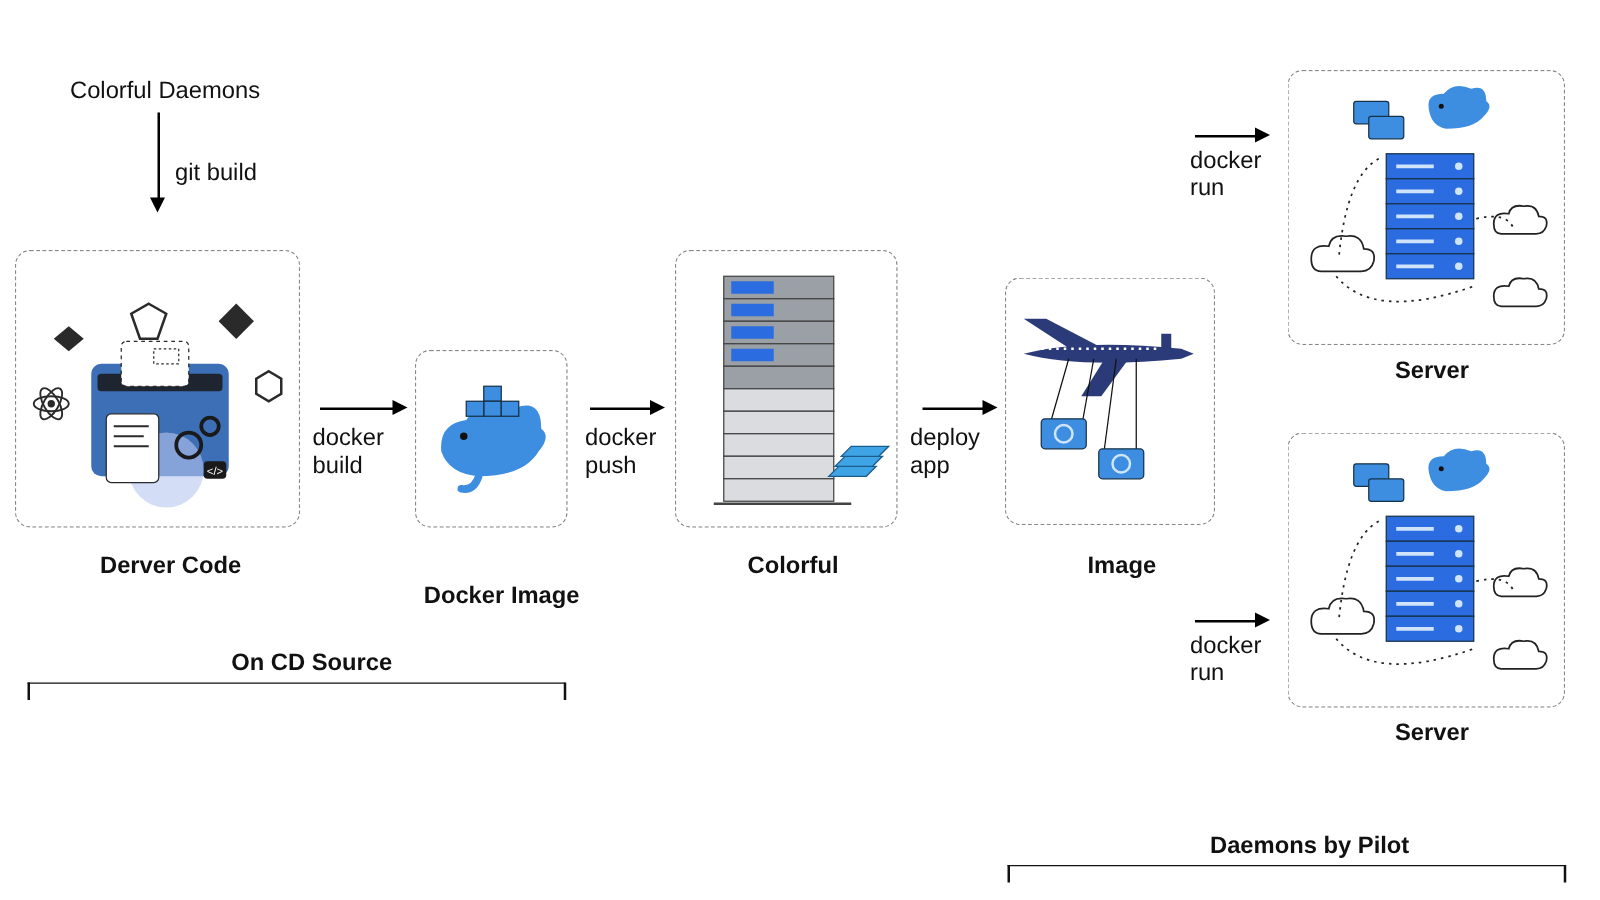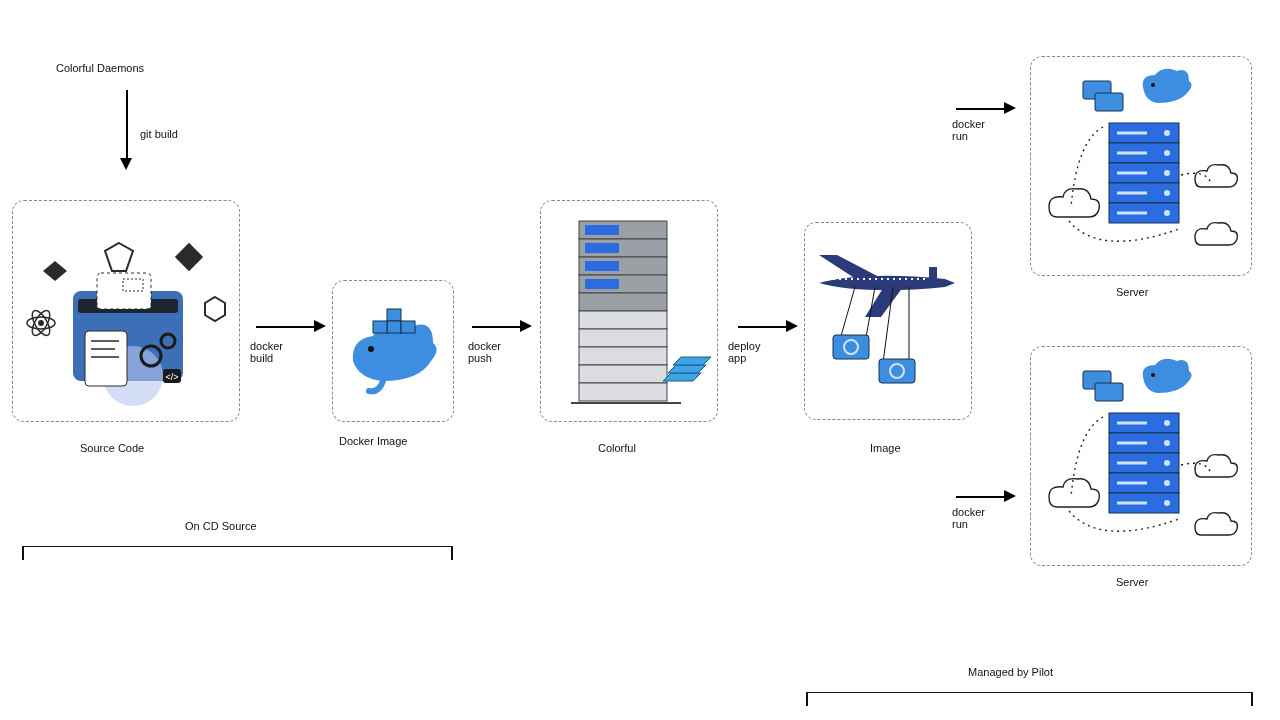--- a/index.html
+++ b/index.html
@@ -1,19 +1,19 @@
 <!DOCTYPE html>
 <html><head>
 <meta charset="utf-8">
 <style>
   html,body{margin:0;padding:0;width:1280px;height:720px;background:#fff;font-family:Arial,Helvetica,sans-serif;overflow:hidden}
   #canvas{position:relative;width:1280px;height:720px}
   .box{position:absolute;border:1.5px dashed #888;border-radius:12px;background:#fff}
-  .label{position:absolute;font-size:11px;color:#111;white-space:nowrap}
-  .label.bold{font-weight:400}
+  .label{position:absolute;font-size:19px;color:#111;white-space:nowrap}
+  .label.bold{font-weight:700}
   .arrow-line{position:absolute;background:#000;height:2px}
   .arrow-head{position:absolute;width:0;height:0;border-top:6px solid transparent;border-bottom:6px solid transparent;border-left:12px solid #000}
   .arrow-head.down{border-left:6px solid transparent;border-right:6px solid transparent;border-top:12px solid #000;border-bottom:none}
   .bracket-h{position:absolute;border-top:1.5px solid #111}
   .bracket-tick{position:absolute;width:1.5px;background:#111;height:14px}
   svg{position:absolute}
 </style>
 </head>
 <body>
 <div id="canvas">
@@ -53,39 +53,39 @@
       <ellipse rx="14" ry="6"></ellipse>
           <ellipse rx="14" ry="6" transform="rotate(60)"></ellipse>
           <ellipse rx="14" ry="6" transform="rotate(-60)"></ellipse>
       <circle r="2.2" fill="#2a2a2a"></circle>
     </g>
 
     <rect x="150" y="168" width="18" height="14" rx="3" fill="#1a1a1a"></rect>
     <text x="159" y="179" font-size="9" fill="#fff" text-anchor="middle">&lt;/&gt;</text>
   </svg>
 </div>
-<div class="label bold" style="left:80px;top:442px">Source Code</div>
+<div class="label bold" style="left:80px;top:442px">Derver Code</div>
 
 <div class="arrow-line" style="left:256px;top:326px;width:60px"></div>
 <div class="arrow-head" style="left:314px;top:320px"></div>
 <div class="label" style="left:250px;top:340px">docker<br>build</div>
 
 <div class="box" style="left:332px;top:280px;width:120px;height:140px">
   <svg width="120" height="140" viewBox="0 0 120 140">
     <path d="M20 80 Q18 58 40 55 Q55 32 80 45 Q100 38 100 62 Q108 68 98 80 Q86 100 50 100 Q26 98 20 80 Z" fill="#3d8ee0"></path>
     <circle cx="38" cy="68" r="3" fill="#111"></circle>
     <path d="M50 100 Q46 112 36 110" stroke="#3d8ee0" stroke-width="6" fill="none" stroke-linecap="round"></path>
 
     <rect x="54" y="28" width="14" height="12" fill="#3d8ee0" stroke="#16324a"></rect>
     <rect x="54" y="40" width="14" height="12" fill="#3d8ee0" stroke="#16324a"></rect>
     <rect x="68" y="40" width="14" height="12" fill="#3d8ee0" stroke="#16324a"></rect>
     <rect x="40" y="40" width="14" height="12" fill="#3d8ee0" stroke="#16324a"></rect>
   </svg>
 </div>
-<div class="label bold" style="left:339px;top:435px">Docker Image</div>
+<div class="label bold" style="left:339px;top:466px">Docker Image</div>
 
 <div class="arrow-line" style="left:472px;top:326px;width:50px"></div>
 <div class="arrow-head" style="left:520px;top:320px"></div>
 <div class="label" style="left:468px;top:340px">docker<br>push</div>
 
 <div class="box" style="left:540px;top:200px;width:176px;height:220px">
   <svg width="176" height="220" viewBox="0 0 176 220">
 
     <g>
       <rect x="38" y="20" width="88" height="18" fill="#9aa0a6" stroke="#444"></rect>
@@ -223,18 +223,18 @@
     </g>
   </svg>
 </div>
 <div class="label bold" style="left:1116px;top:576px">Server</div>
 
 <div class="label bold" style="left:185px;top:520px">On CD Source</div>
 <div class="bracket-h" style="left:22px;top:546px;width:430px"></div>
 <div class="bracket-tick" style="left:22px;top:546px"></div>
 <div class="bracket-tick" style="left:451px;top:546px"></div>
 
-<div class="label bold" style="left:968px;top:666px">Managed by Pilot</div>
+<div class="label bold" style="left:968px;top:666px">Daemons by Pilot</div>
 <div class="bracket-h" style="left:806px;top:692px;width:446px"></div>
 <div class="bracket-tick" style="left:806px;top:692px"></div>
 <div class="bracket-tick" style="left:1251px;top:692px"></div>
 
 </div>
 
 </body></html>

